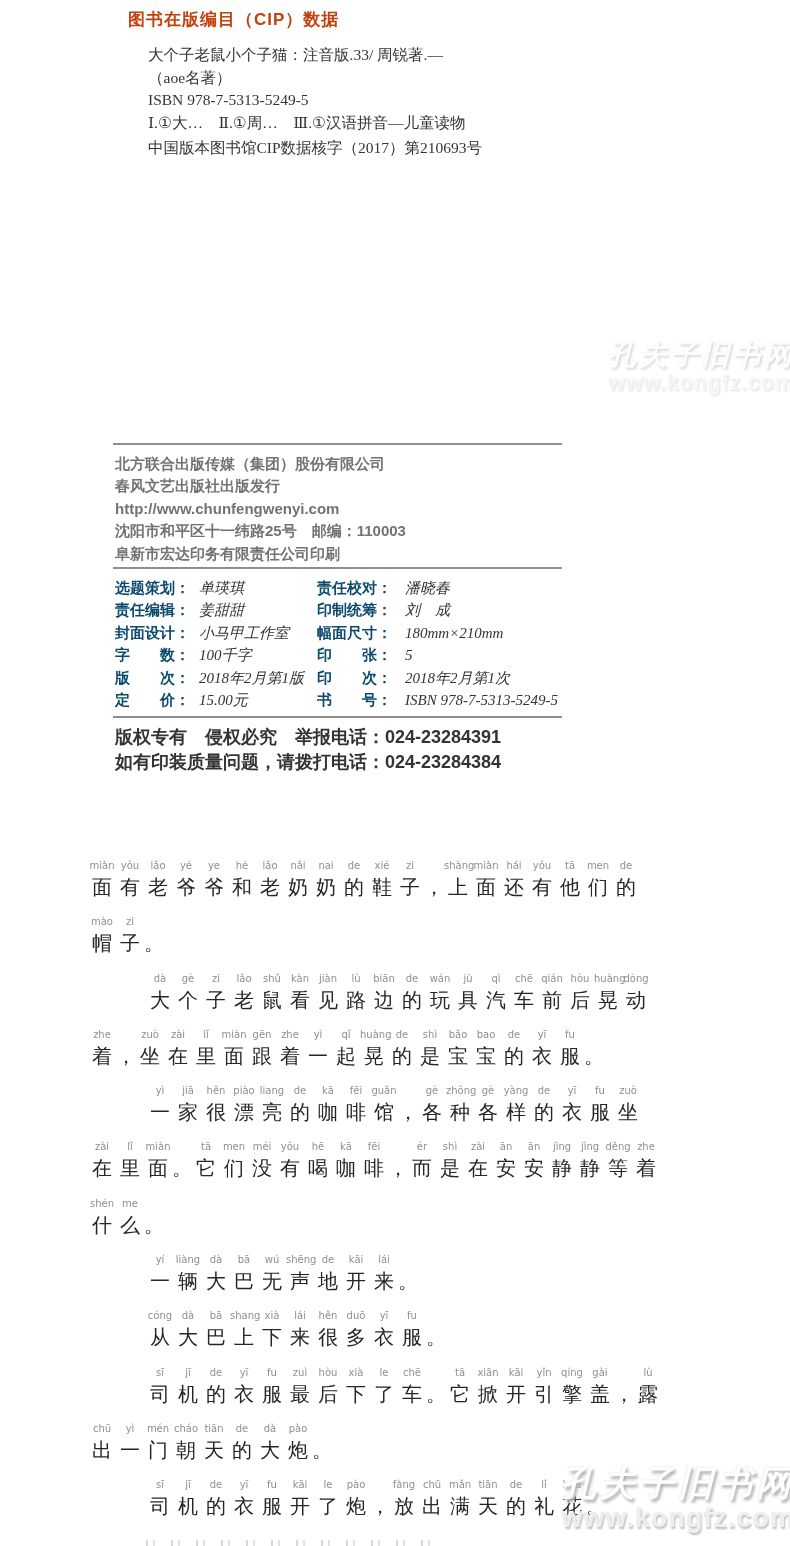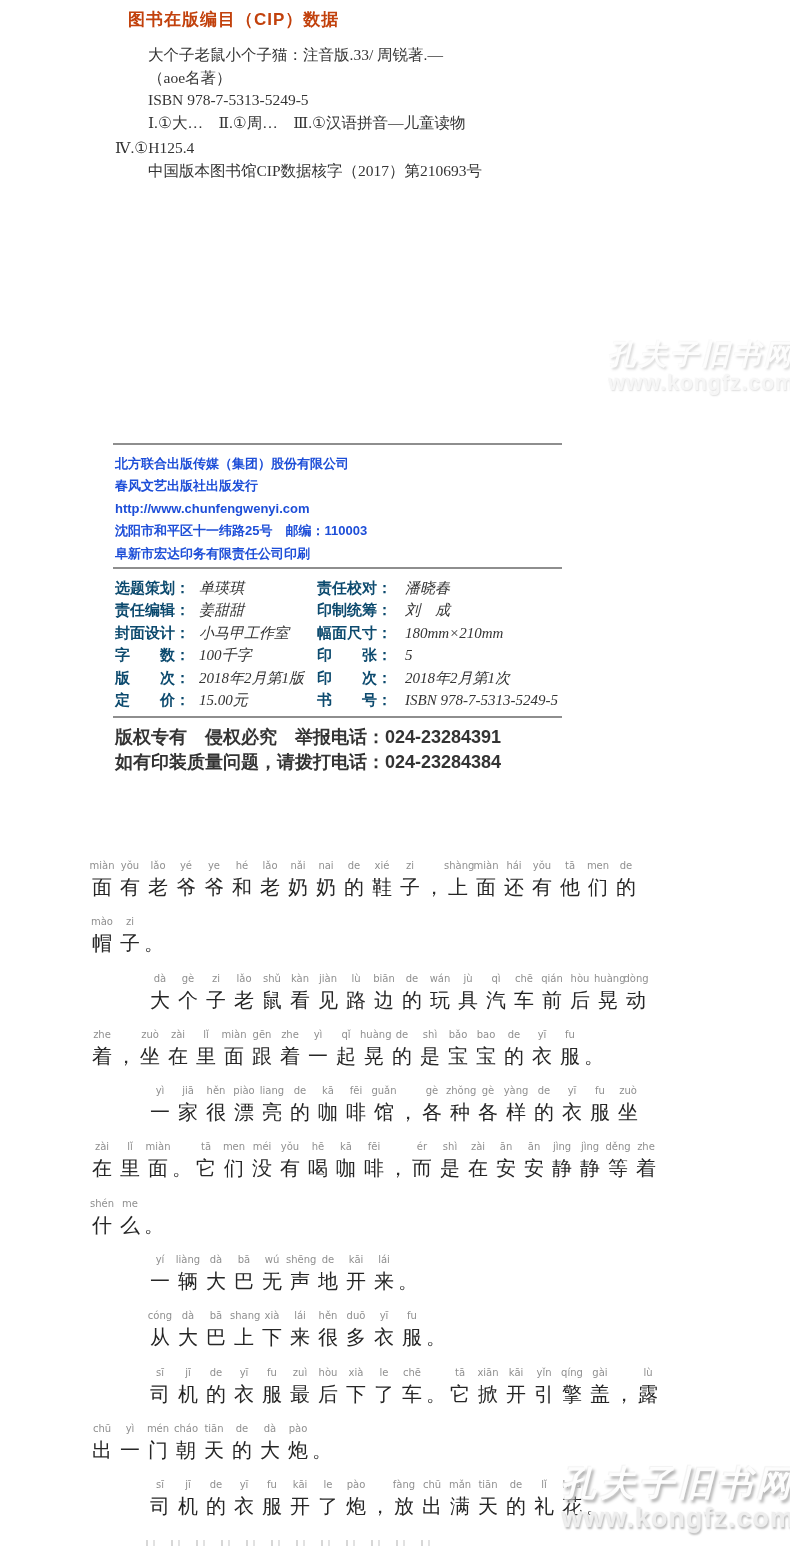--- a/index.html
+++ b/index.html
@@ -19,21 +19,21 @@
     font-size:15.5px; line-height:22.5px; color:#343434; }
   .cip-line.indent { padding-left:33px; }
   .cip-line:nth-child(5) { margin-top:3px; }
   .cip-line:nth-child(7) { margin-top:9px; }
 
   .rule { position:absolute; left:113px; width:449px; height:2px; background:#8e8e8e; }
   .rule1 { top:443px; } .rule2 { top:567px; } .rule3 { top:716px; }
 
   .pub-block { position:absolute; left:115px; top:453px;
     font-family:"Liberation Sans","DejaVu Sans",sans-serif;
-    font-weight:600; font-size:13px; line-height:22.4px; color:#1d4ed8; }
+    font-weight:600; font-size:15px; line-height:22.4px; color:#737373; }
 
   .colophon { position:absolute; left:115px; top:577px; width:470px;
     display:grid; grid-template-columns:84px 118px 88px auto;
     font-size:15px; line-height:22.4px; }
   .colophon .lab { font-family:"Liberation Sans","DejaVu Sans",sans-serif;
     font-weight:700; color:#0c4a6e; white-space:nowrap; }
   .colophon .val { color:#333; white-space:nowrap;font-style:italic; }
 
   .copyright { position:absolute; left:115px; top:725px;
     font-family:"Liberation Sans","DejaVu Sans",sans-serif;
@@ -70,21 +70,20 @@
 </head>
 <body>
 
 <div class="cip-title">图书在版编目（CIP）数据</div>
 
 <div class="cip-body">
     <div class="cip-line indent">大个子老鼠小个子猫：注音版.33/ 周锐著.—</div>
     <div class="cip-line indent">（aoe名著）</div>
     <div class="cip-line indent">ISBN 978-7-5313-5249-5</div>
     <div class="cip-line indent">Ⅰ.①大…　Ⅱ.①周…　Ⅲ.①汉语拼音—儿童读物</div>
-    <div class="cip-line">Ⅳ.①H125.4</div>
     <div class="cip-line indent">中国版本图书馆CIP数据核字（2017）第210693号</div>
   </div>
 
 <div class="rule rule1"></div>
 <div class="rule rule2"></div>
 <div class="rule rule3"></div>
 
 <div class="pub-block">
     <div class="pub-line">北方联合出版传媒（集团）股份有限公司</div>
     <div class="pub-line">春风文艺出版社出版发行</div>

